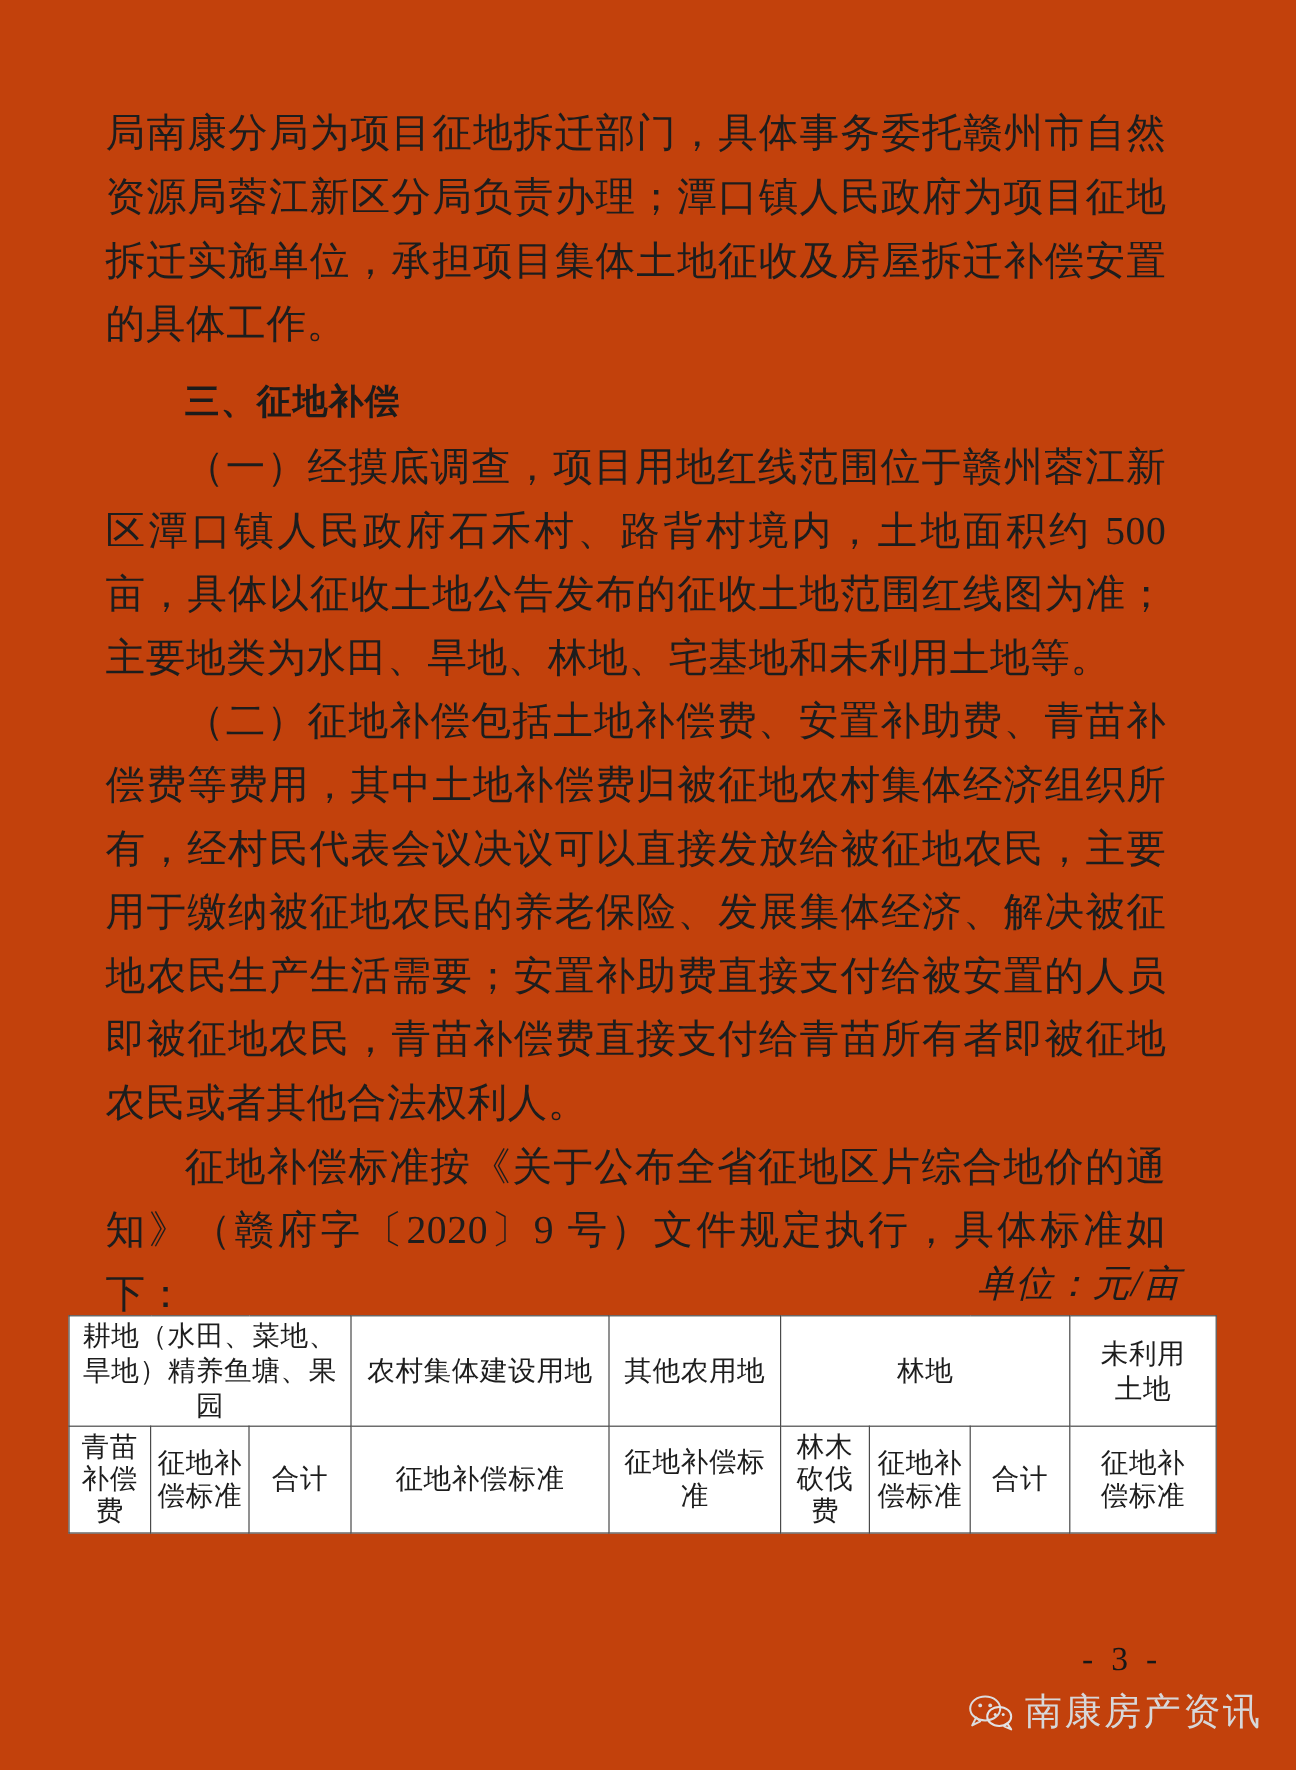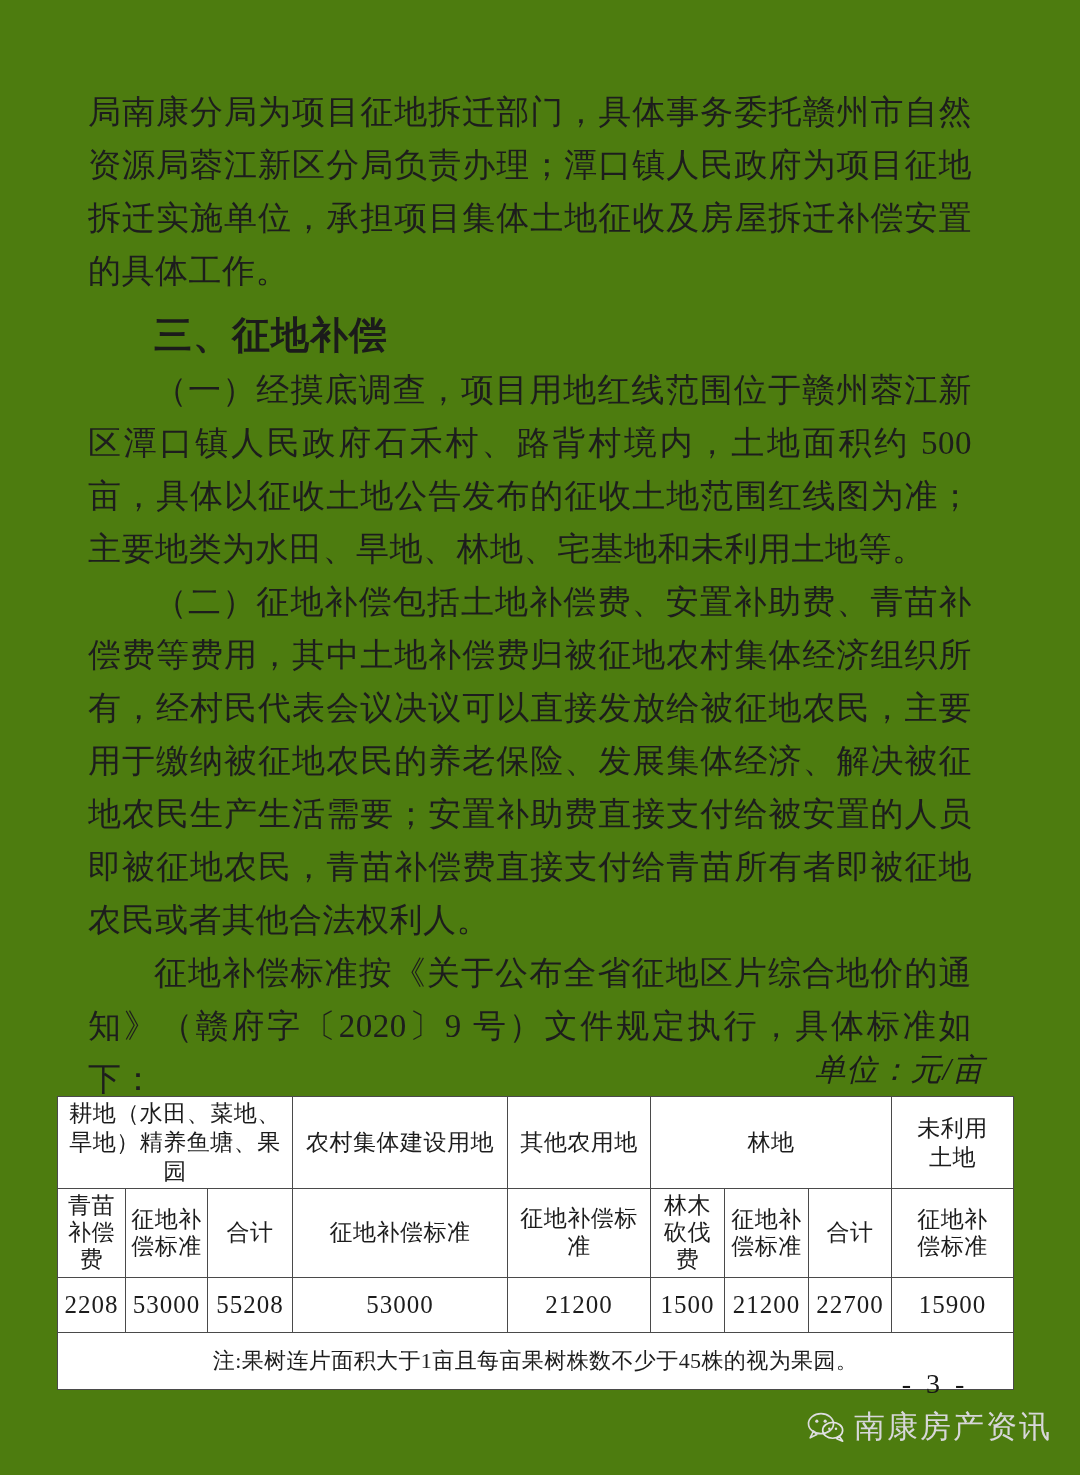--- a/index.html
+++ b/index.html
@@ -15,21 +15,21 @@
     overflow: hidden;
     font-family: "Liberation Serif", "DejaVu Serif", serif;
     color: #1b1b1b;
   }
 
   #page {
     position: absolute;
     inset: 0;
     width: 1080px;
     height: 1475px;
-    background: #4d7c0f;
+    background: #c2410c;
   }
 
   
   .doc-body {
     position: absolute;
     left: 88px;
     top: 86px;
     width: 884px;
   }
 
@@ -39,21 +39,21 @@
     letter-spacing: 0.5px;
     text-align: justify;
     text-align-last: left;
     margin: 0 0 0 0;
     color: #1d1d1d;
     font-family: "Liberation Serif", "DejaVu Serif", serif;
   }
   .para.indent { text-indent: 66px; }
 
   .heading {
-    font-size: 38px;
+    font-size: 29px;
     line-height: 53px;
     font-weight: bold;
     text-indent: 66px;
     margin: 6px 0 2px 0;
     letter-spacing: 1px;
   }
 
   .gap-sm { height: 5px; }
 
   
@@ -197,34 +197,20 @@
           <th>合计</th>
           <th>征地补偿标准</th>
           <th>征地补偿标准</th>
           <th class="vnarrow"><span class="stack2"><span style="display: block;">林木</span><span style="display: block;">砍伐</span><span style="display: block;">费</span></span></th>
           <th class="vnarrow"><span class="stack2"><span style="display: block;">征地补</span><span style="display: block;">偿标准</span></span></th>
           <th>合计</th>
           <th class="vnarrow"><span class="stack2"><span style="display: block;">征地补</span><span style="display: block;">偿标准</span></span></th>
         </tr>
       </thead>
       <tbody>
-        <tr class="data-row">
-          <td>2208</td>
-          <td>53000</td>
-          <td>55208</td>
-          <td>53000</td>
-          <td>21200</td>
-          <td>1500</td>
-          <td>21200</td>
-          <td>22700</td>
-          <td>15900</td>
-        </tr>
-        <tr class="note-row">
-          <td colspan="9">注:果树连片面积大于1亩且每亩果树株数不少于45株的视为果园。</td>
-        </tr>
       </tbody>
     </table>
   </div>
 
   <div class="page-number">
     <span class="page-number-inner">- 3 -</span>
   </div>
 
   <div class="watermark">
     <span class="wechat-icon">

